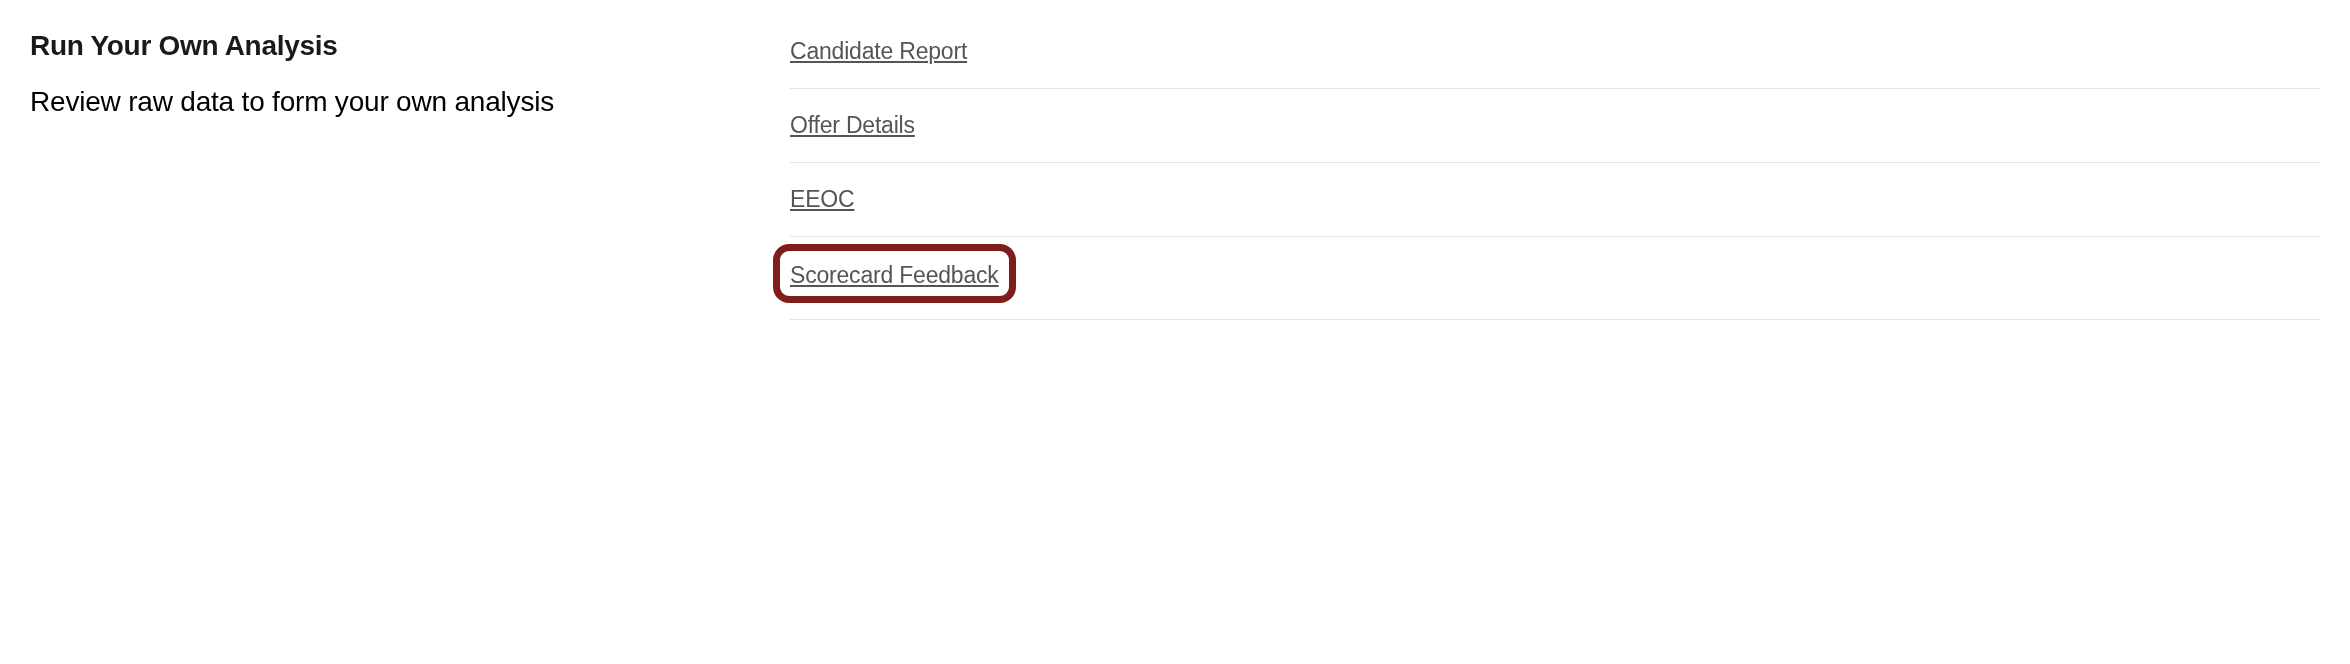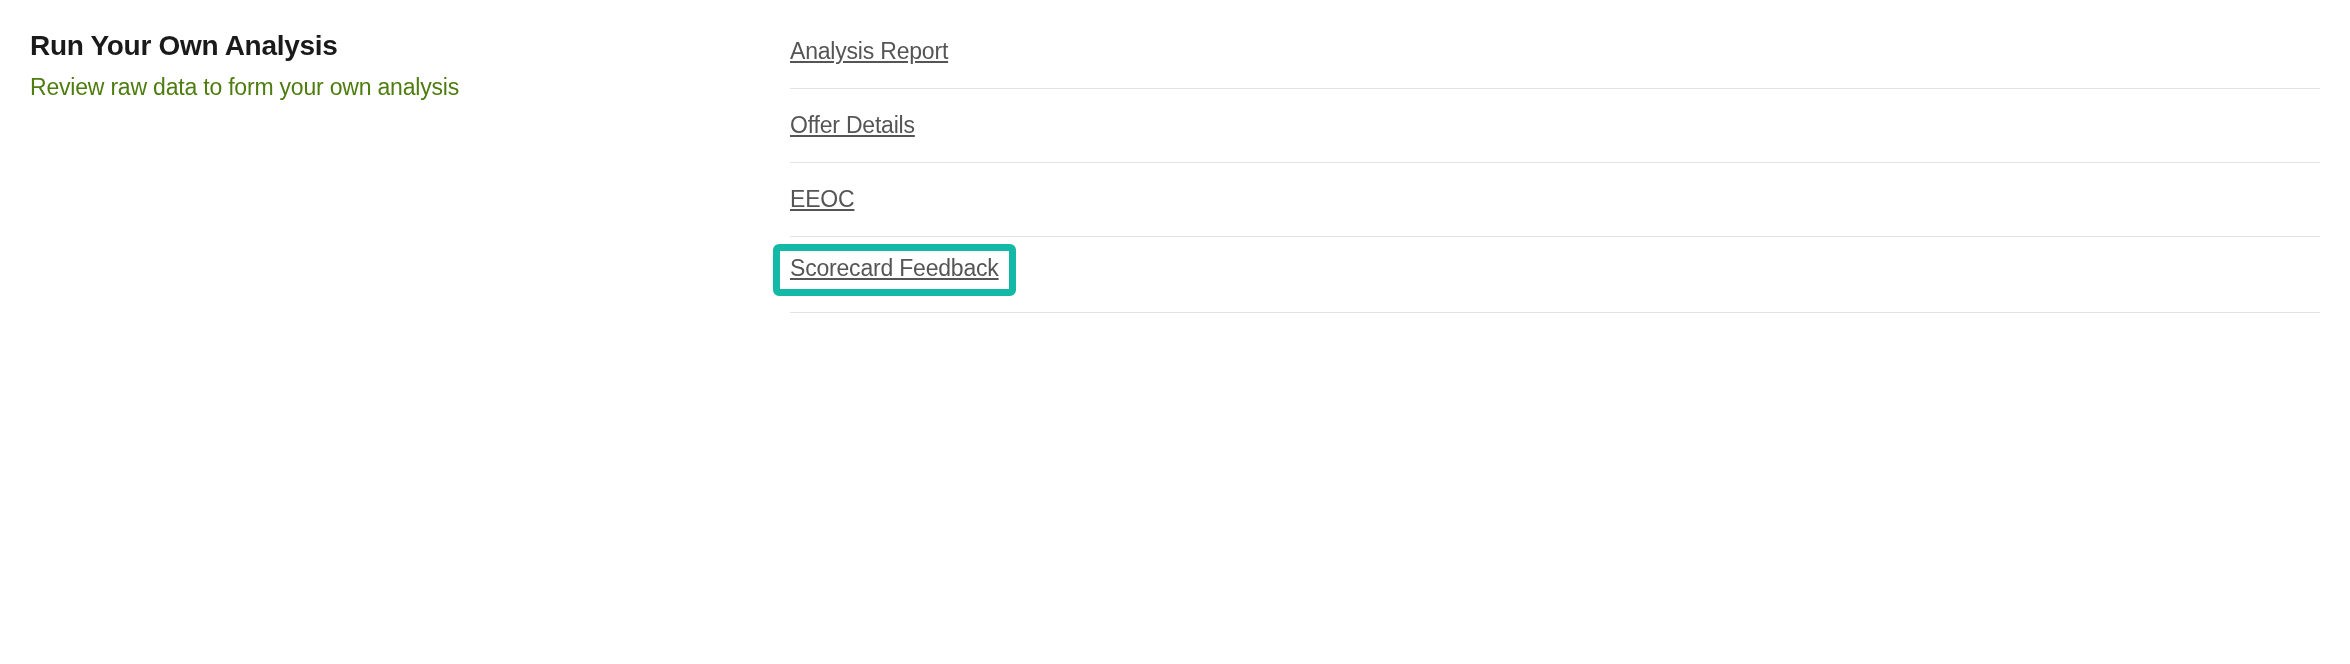--- a/index.html
+++ b/index.html
@@ -24,67 +24,67 @@
     }
     .right-col {
       flex: 1;
       padding-top: 4px;
     }
     .section-title {
       font-size: 28px;
       font-weight: 700;
       color: #1a1a1a;
       letter-spacing: -0.3px;
-      margin-bottom: 12px;
+      margin-bottom: 24px;
     }
     .section-subtitle {
-      font-size: 23px;
+      font-size: 28px;
       font-weight: 400;
-      color: #4d7c0f;
+      color: #000000;
       letter-spacing: -0.2px;
     }
     .link-row {
       border-bottom: 1px solid #e3e3e3;
       padding: 23px 0 23px 0;
     }
     .link-row:first-child {
       padding-top: 4px;
     }
     .link-item {
       display: inline-block;
       font-size: 23px;
       color: #555555;
       text-decoration: underline;
       cursor: pointer;
       letter-spacing: -0.2px;
     }
     .highlight-wrap {
       display: inline-block;
-      border: 7px solid #14b8a6;
-      border-radius: 6px;
-      padding: 4px 10px 7px 10px;
+      border: 7px solid #7f1d1d;
+      border-radius: 16px;
+      padding: 11px 10px 7px 10px;
       margin-left: -17px;
       margin-top: -9px;
     }
     .highlight-row {
       padding-top: 16px;
       padding-bottom: 16px;
     }
   </style>
 </head>
 <body>
 
 <div class="container">
   <div class="left-col">
     <h2 class="section-title">Run Your Own Analysis</h2>
     <p class="section-subtitle">Review raw data to form your own analysis</p>
   </div>
   <div class="right-col">
     <div class="link-row">
-      <a class="link-item">Analysis Report</a>
+      <a class="link-item">Candidate Report</a>
     </div>
     <div class="link-row">
       <a class="link-item">Offer Details</a>
     </div>
     <div class="link-row">
       <a class="link-item">EEOC</a>
     </div>
     <div class="link-row highlight-row">
       <span class="highlight-wrap">
         <a class="link-item">Scorecard Feedback</a>

